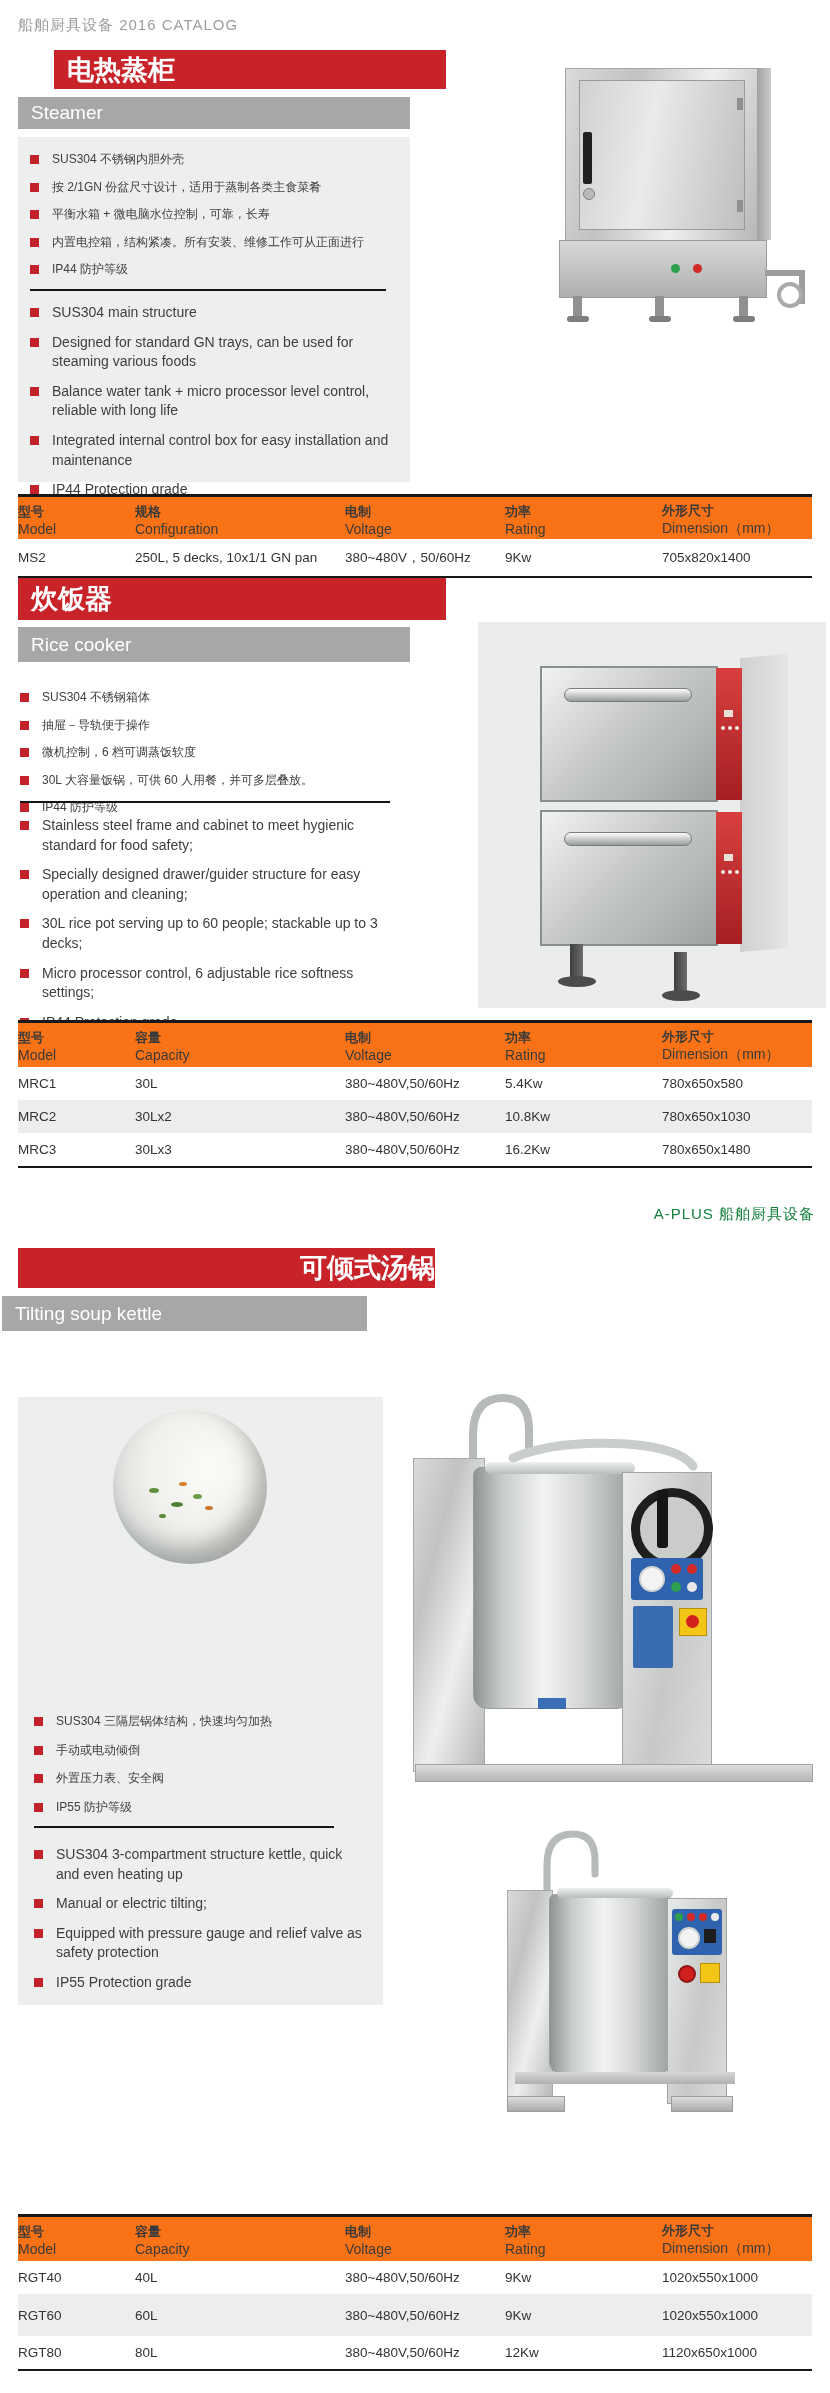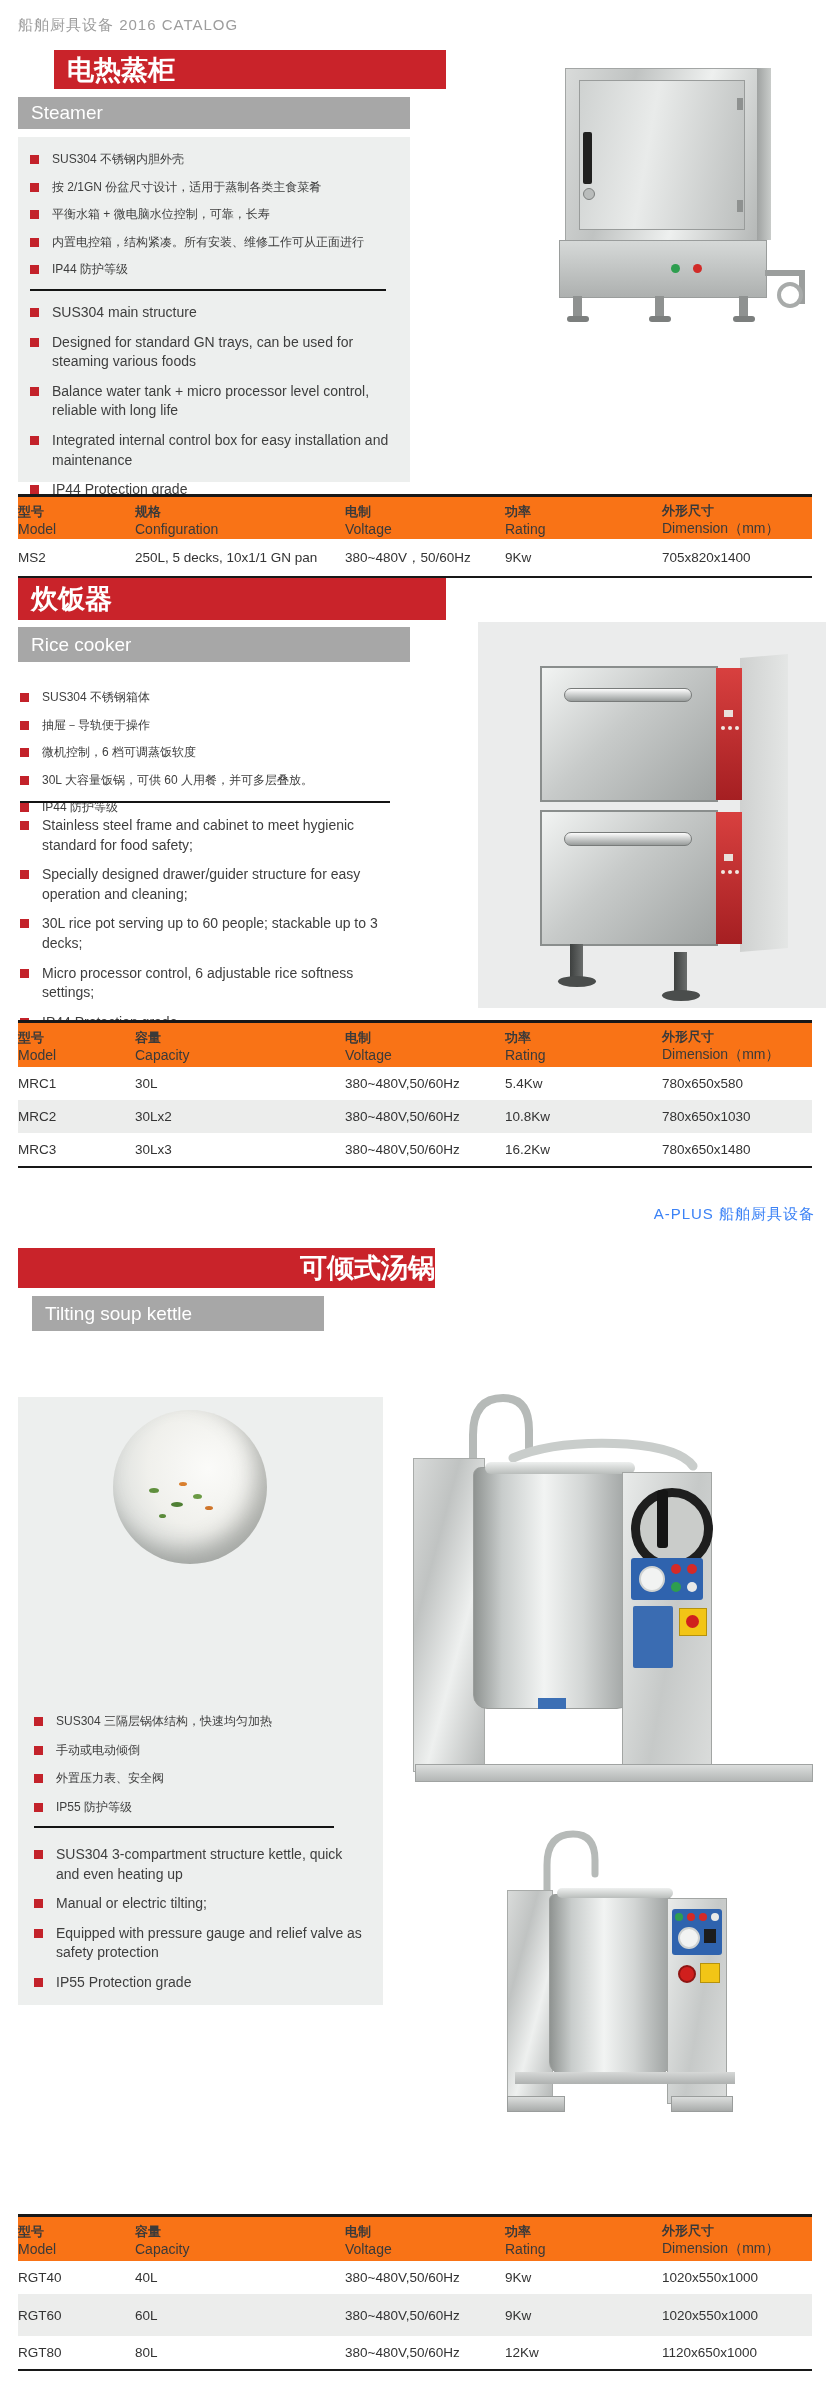--- a/index.html
+++ b/index.html
@@ -1,21 +1,21 @@
 <!DOCTYPE html>
 <html><head>
 <meta charset="utf-8">
 <style>
   html,body{margin:0;padding:0;background:#fff;}
   #page{position:relative;width:830px;height:2393px;background:#fff;overflow:hidden;
         font-family:"Liberation Sans","DejaVu Sans",sans-serif;color:#3e3e3e;}
   .abs{position:absolute;}
 
   .page-header{font-size:15px;color:#9d9d9d;letter-spacing:1px;}
-  .brand-note{font-size:15px;color:#3b82f6;letter-spacing:1px;text-align:right;}
+  .brand-note{font-size:15px;color:#15803d;letter-spacing:1px;text-align:right;}
 
   .red-banner{background:#c9232a;color:#fff;font-weight:bold;font-size:27px;
               display:flex;align-items:center;padding-left:13px;box-sizing:border-box;}
   .gray-banner{background:#a7a7a7;color:#fff;font-size:19px;
                display:flex;align-items:center;padding-left:13px;box-sizing:border-box;}
   .panel{background:#edefee;}
 
   .list{display:flex;flex-direction:column;}
   .item{display:flex;align-items:flex-start;}
   .sq{width:9px;height:9px;background:#c3222a;margin:5px 13px 0 0;flex-shrink:0;}
@@ -284,21 +284,21 @@
       <div class="dcell">16.2Kw</div>
       <div class="dcell">780x650x1480</div>
     </div>
   </div>
 
   <div class="abs brand-note" style="left:415px;top:1205px;width:400px;">A-PLUS 船舶厨具设备</div>
 
   <div class="abs red-banner" style="left:18px;top:1248px;width:417px;height:40px;justify-content:flex-end;">
     <span>可倾式汤锅</span>
   </div>
-  <div class="abs gray-banner" style="left:32px;top:1296px;width:292px;height:35px;">
+  <div class="abs gray-banner" style="left:2px;top:1296px;width:365px;height:35px;">
     <span>Tilting soup kettle</span>
   </div>
 
   <div class="abs panel" style="left:18px;top:1397px;width:365px;height:608px;"></div>
 
   <div class="abs round" style="left:113px;top:1410px;width:154px;height:154px;
        background:
          radial-gradient(circle at 62% 38%, #fbfbf9 0%, #f0f0ec 45%, #d9dcda 78%, #b9bdbb 100%);
        box-shadow:inset -10px -14px 22px rgba(90,95,92,.45);">
     <div class="abs round" style="left:36px;top:78px;width:10px;height:5px;background:#5f8f3d;"></div>

